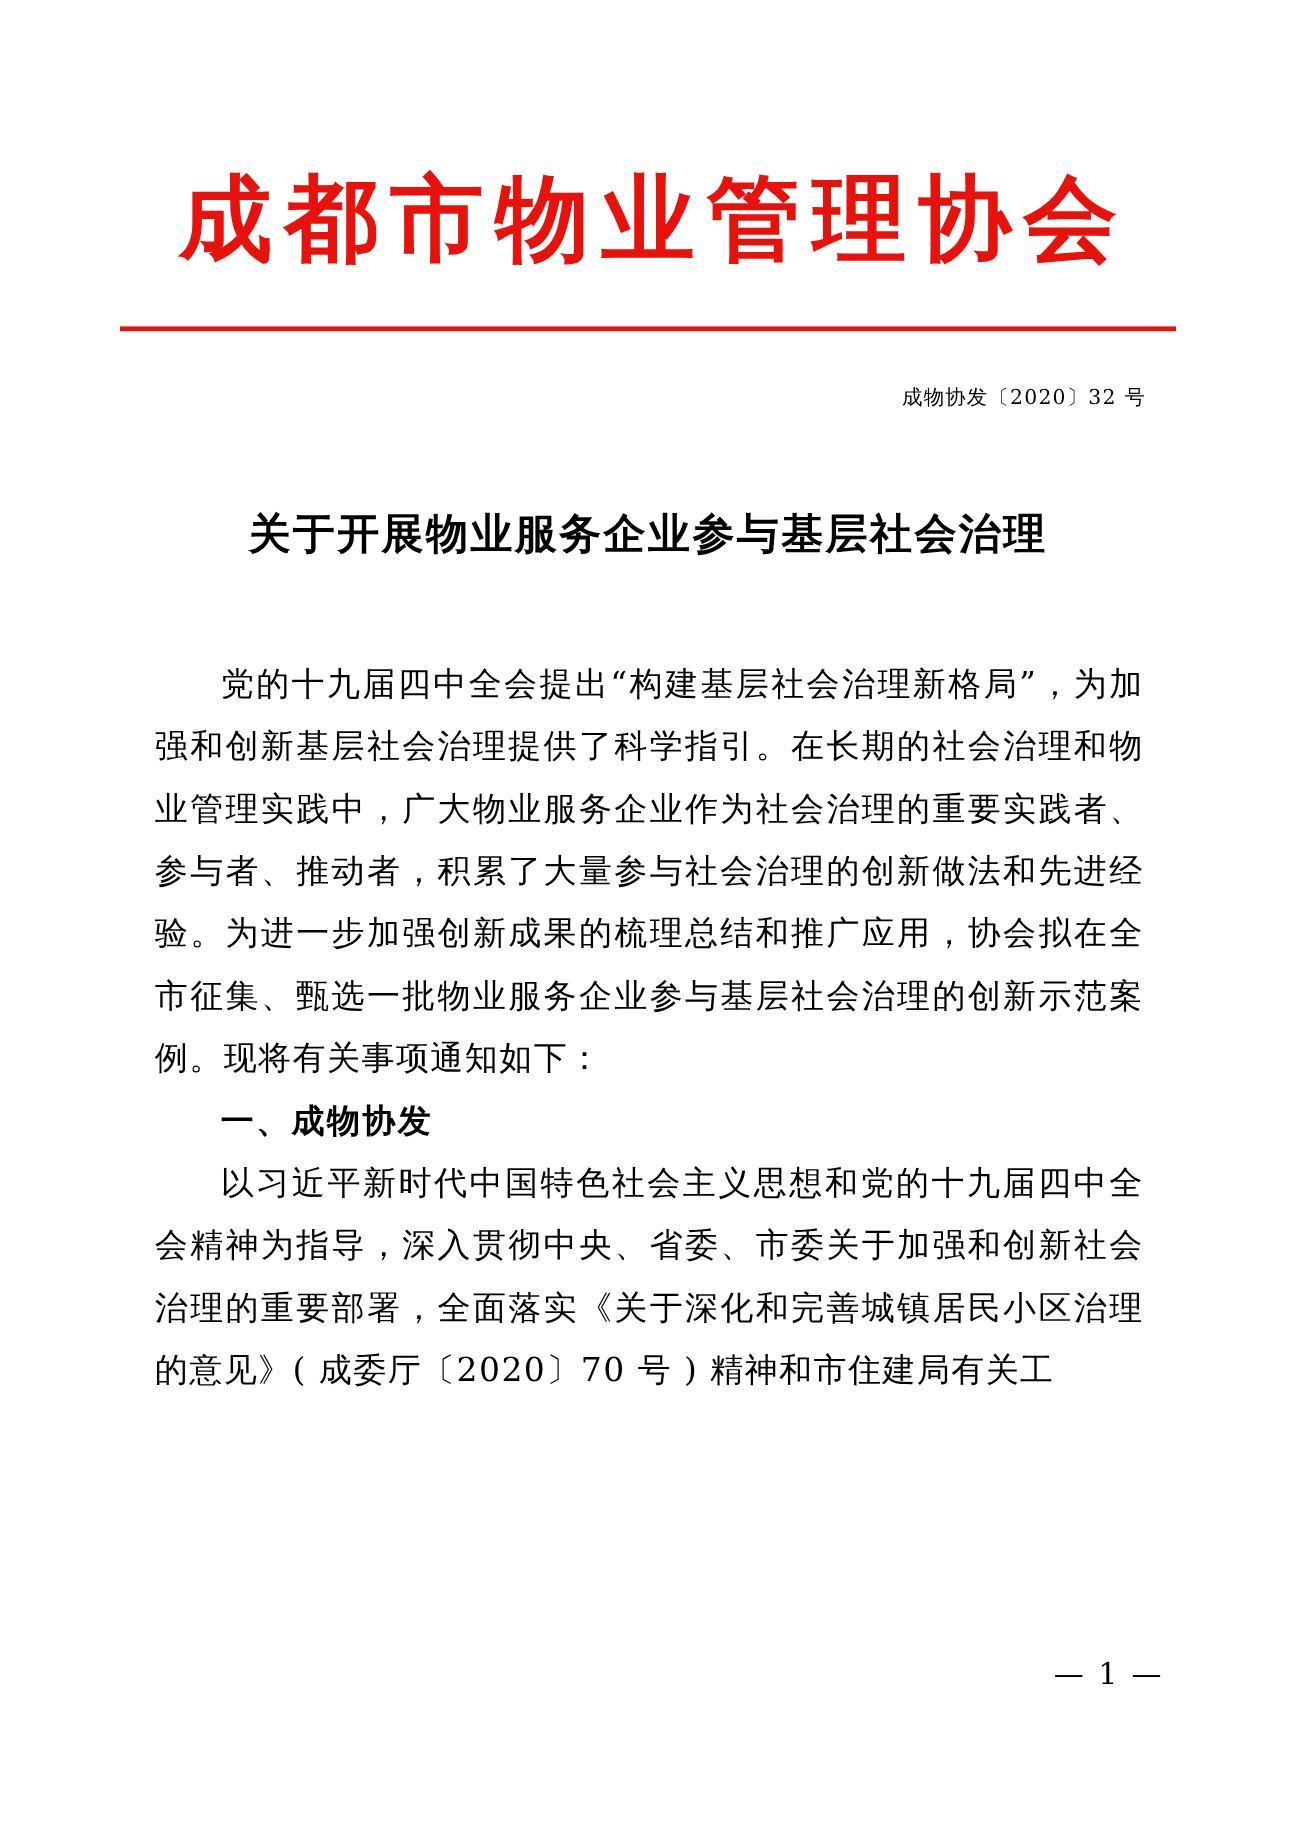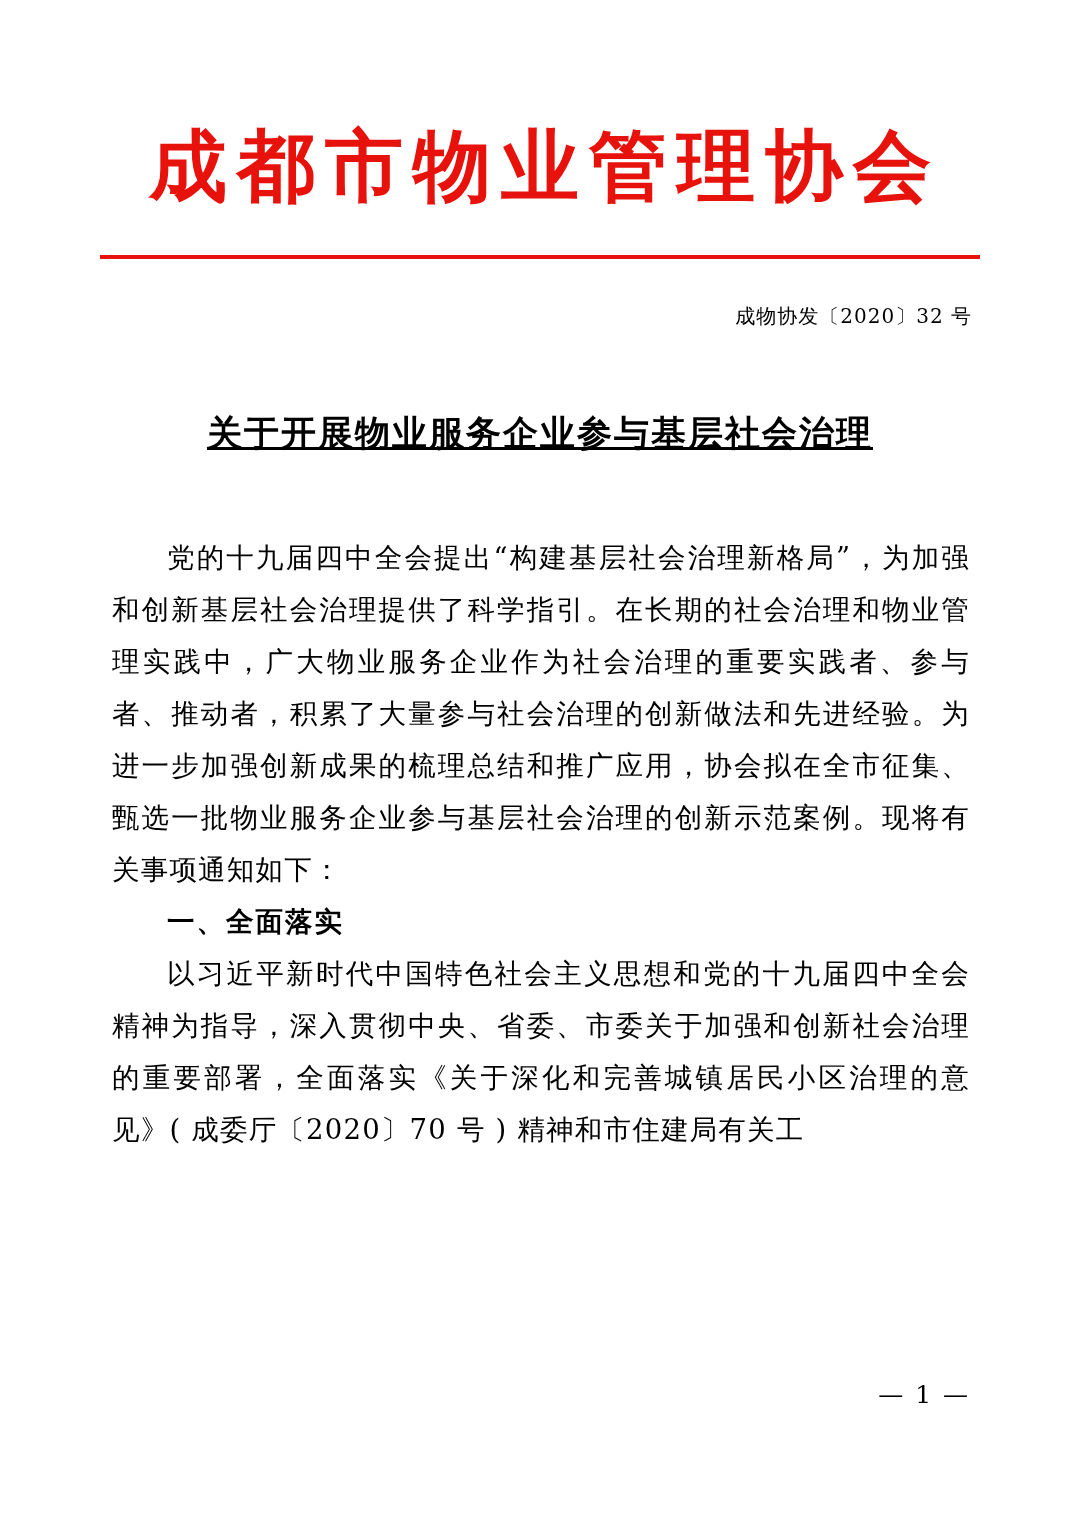--- a/index.html
+++ b/index.html
@@ -14,21 +14,21 @@
     font-family: "DejaVu Serif", "Liberation Serif", serif;
     color: #000000;
     overflow: hidden;
   }
   .page {
     position: absolute;
     left: 0; top: 0;
     width: 1080px;
     height: 1467px;
     box-sizing: border-box;
-    padding: 0;
+    padding: 17px;
   }
   
   .letterhead {
     margin-top: 125px;
     text-align: center;
   }
   .letterhead-title {
     color: #e8120c;
     font-family: "DejaVu Serif", "Liberation Serif", serif;
     font-weight: 700;
@@ -42,34 +42,33 @@
     margin: 48px auto 0 auto;
     width: 880px;
     height: 4px;
     background: #e8120c;
   }
   
   .doc-number {
     margin-top: 44px;
     text-align: right;
     padding-right: 108px;
-    font-size: 20px;
+    font-size: 17px;
     letter-spacing: 1px;
     font-family: "DejaVu Serif", "Liberation Serif", serif;
   }
   
   .doc-title {
     margin-top: 72px;
     text-align: center;
     font-weight: 700;
     font-size: 35px;
     line-height: 1.75;
     letter-spacing: 2px;
     padding: 0 110px;
-    text-decoration: underline;
   }
   .doc-title .line {
     display: block;
   }
   
   .body-block {
     margin-top: 68px;
     padding: 0 110px 0 112px;
     font-size: 27.5px;
     line-height: 52px;
@@ -110,19 +109,19 @@
   </div>
 
   <div class="doc-number">成物协发〔2020〕32 号</div>
 
   <div class="doc-title">
     <span class="line">关于开展物业服务企业参与基层社会治理</span>
   </div>
 
   <div class="body-block">
     <p class="para">党的十九届四中全会提出“构建基层社会治理新格局”，为加强和创新基层社会治理提供了科学指引。在长期的社会治理和物业管理实践中，广大物业服务企业作为社会治理的重要实践者、参与者、推动者，积累了大量参与社会治理的创新做法和先进经验。为进一步加强创新成果的梳理总结和推广应用，协会拟在全市征集、甄选一批物业服务企业参与基层社会治理的创新示范案例。现将有关事项通知如下：</p>
-    <p class="section-heading">一、全面落实</p>
+    <p class="section-heading">一、成物协发</p>
     <p class="para">以习近平新时代中国特色社会主义思想和党的十九届四中全会精神为指导，深入贯彻中央、省委、市委关于加强和创新社会治理的重要部署，全面落实《关于深化和完善城镇居民小区治理的意见》( 成委厅〔2020〕70 号 ) 精神和市住建局有关工</p>
   </div>
 
   <div class="page-footer">— 1 —</div>
 
 </div>
 
 </body></html>

